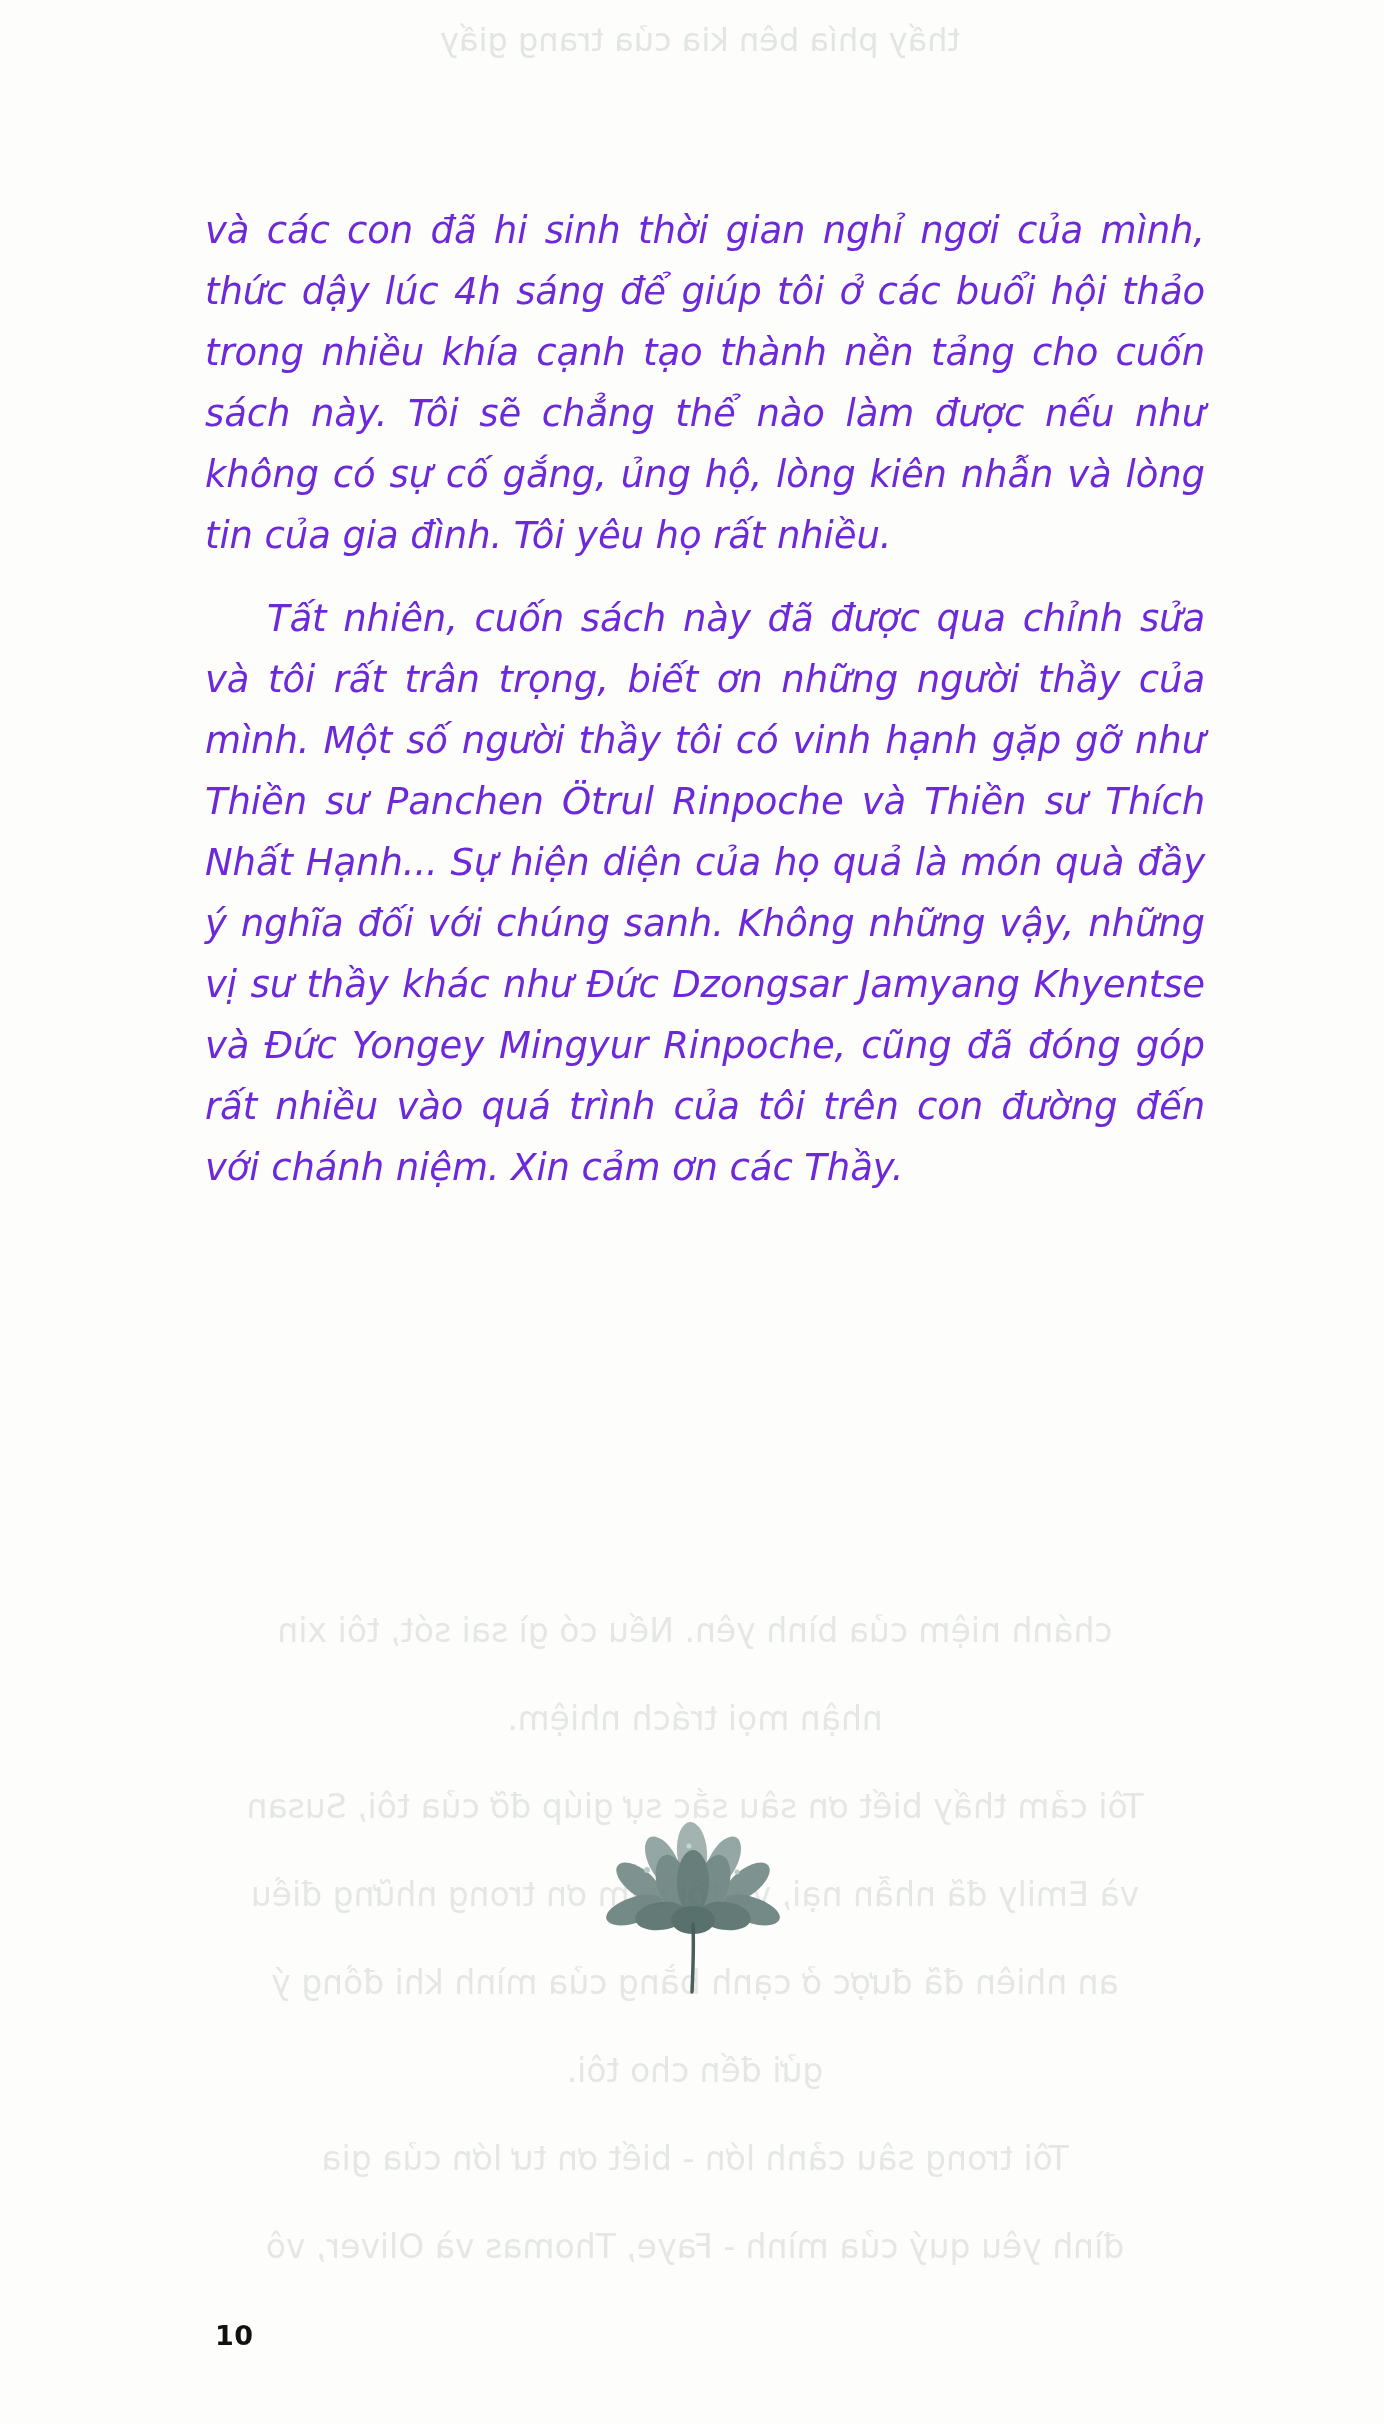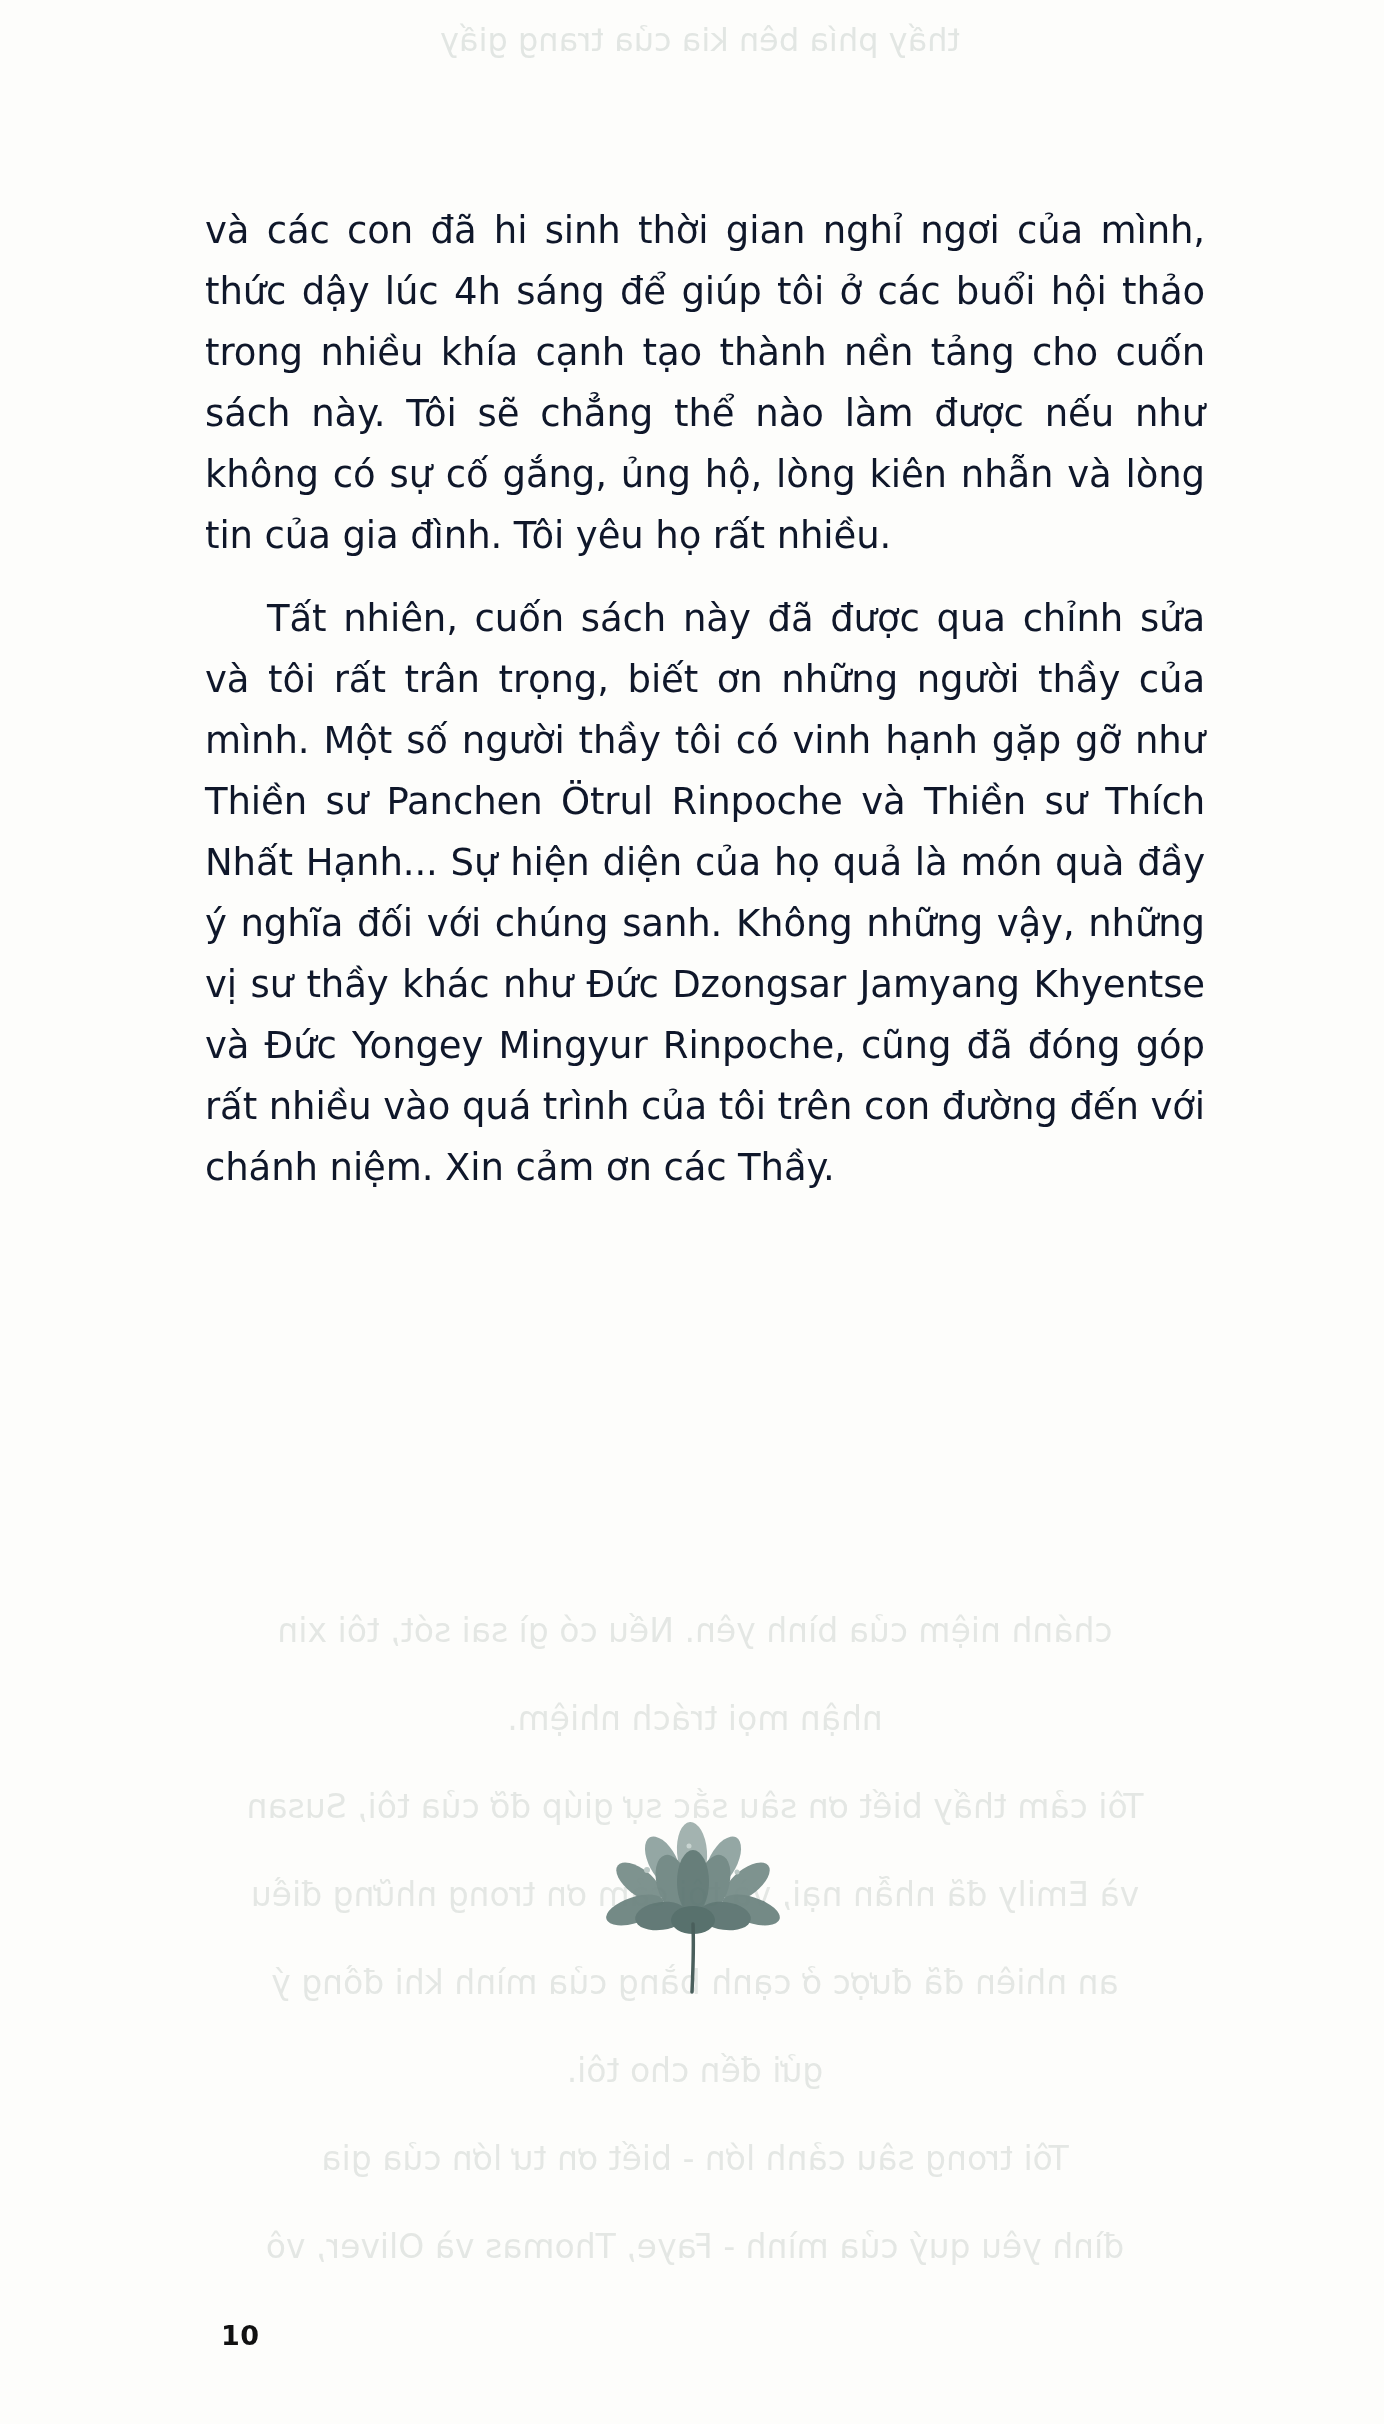--- a/index.html
+++ b/index.html
@@ -68,44 +68,45 @@
     left: 205px;
     top: 200px;
     width: 1000px;
   }
 
   .content p {
     margin: 0 0 6px 0;
     font-family: "DejaVu Sans", sans-serif;
     font-size: 37px;
     line-height: 61px;
-    color: #0f172a;
+    color: #6d28d9;
     text-align: justify;
     text-justify: inter-word;
     letter-spacing: -0.1px;
+    font-style: italic;
   }
   .content p.indent {
     text-indent: 62px;
     margin-top: 22px;
   }
 
   
   .ornament {
     position: absolute;
     left: 0;
     top: 1810px;
     width: 1384px;
     text-align: center;
     pointer-events: none;
   }
   .ornament svg { display: inline-block; }
 
   .folio {
     position: absolute;
-    left: 221px;
+    left: 215px;
     top: 2320px;
     font-family: "DejaVu Sans", sans-serif;
     font-size: 27px;
     font-weight: bold;
     color: #111;
     letter-spacing: 0.5px;
   }
 </style>
 </head>
 <body>

